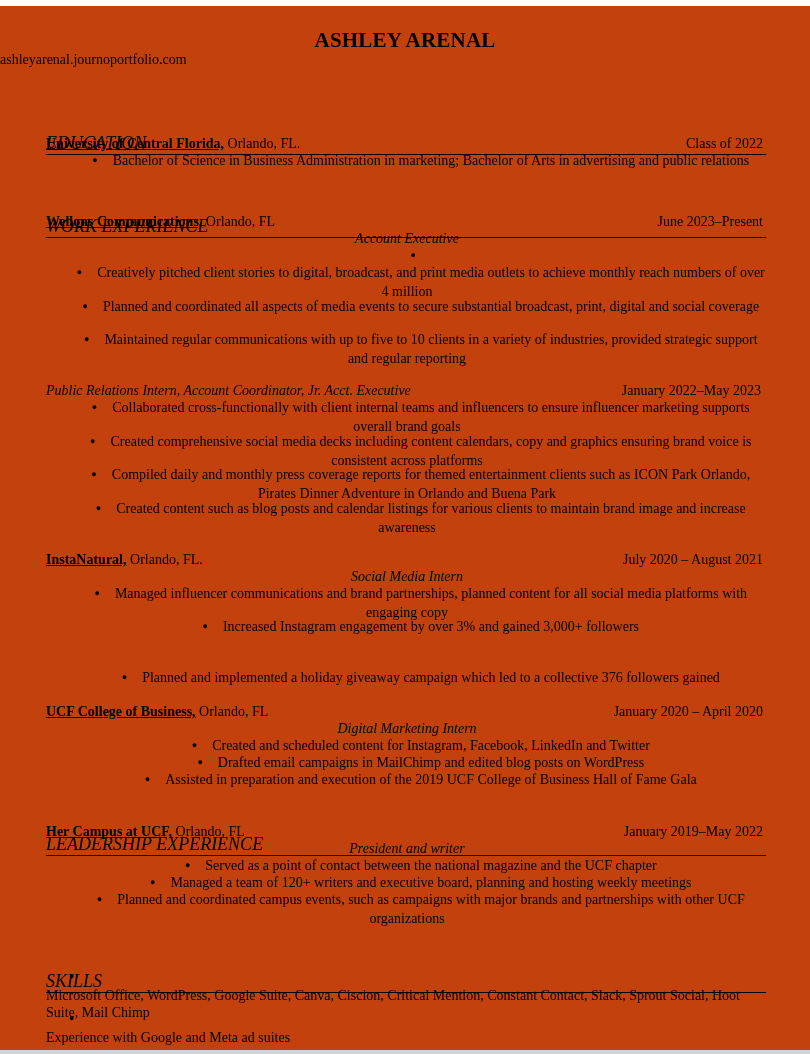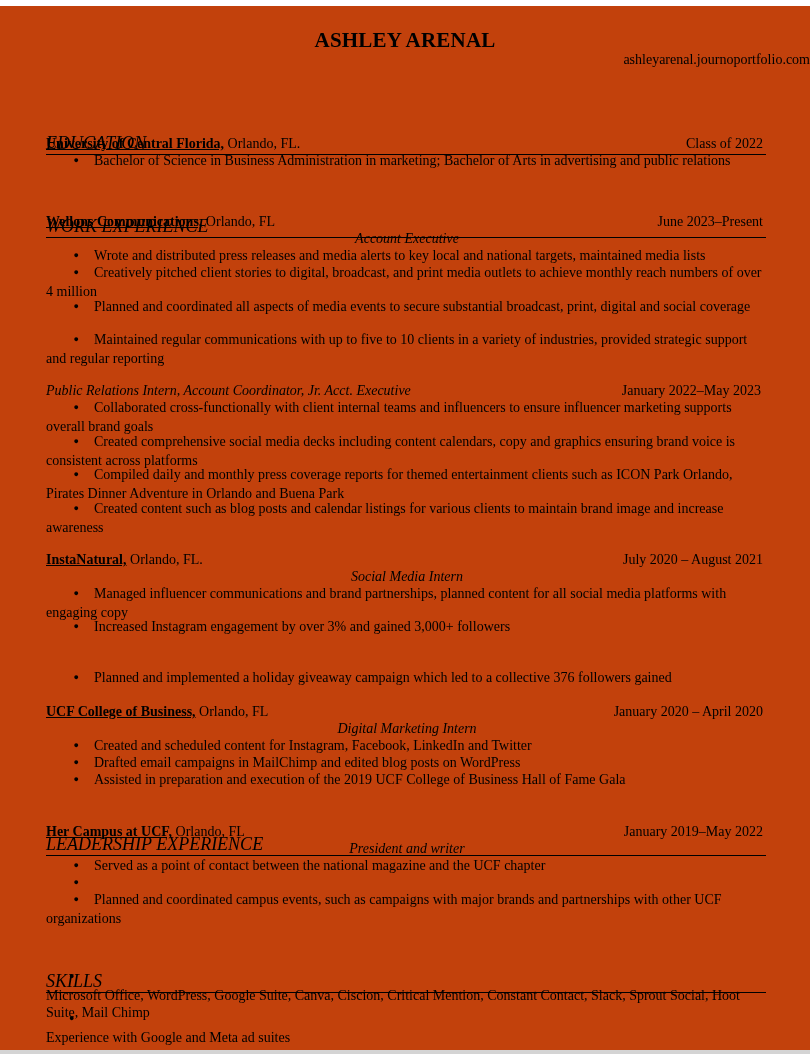--- a/index.html
+++ b/index.html
@@ -2,29 +2,29 @@
 <html><head>
 <meta charset="utf-8">
 <style>
   html, body { margin: 0; padding: 0; background: #ffffff; }
   body { width: 810px; height: 1054px; position: relative; overflow: hidden;
          font-family: "Liberation Serif", serif; color: #000; font-size: 14px; }
   .page { position: absolute; left: 0; top: 6px; width: 810px; height: 1050px; background:#c2410c; }
   .bottom-bar { position: absolute; left: 0; top: 1050px; width: 810px; height: 4px; background: #d4d4d4; }
   .name { position: absolute; top: 22px; left: 0; width: 810px; text-align: center;
           font-weight: bold; font-size: 21px; letter-spacing: 0.2px; }
-  .url { position: absolute; top: 46px; left: 0; width: 810px; text-align: right; font-size: 14px; }
+  .url { position: absolute; top: 46px; left: 0; width: 810px; text-align: left; font-size: 14px; }
   .sec { position: absolute; left: 46px; width: 720px; font-style: italic; font-size: 18px;
          border-bottom: 1.5px solid #000; padding-bottom: 2px; line-height: 17px; margin-top: 32px; }
   .row { position: absolute; left: 46px; width: 717px; display: flex; justify-content: space-between;
          line-height: 17px; font-size: 14px; }
   .b { font-weight: bold; text-decoration: underline; }
   .it { font-style: italic; }
   .line { position: absolute; left: 46px; width: 722px; line-height: 17px; font-size: 14px; text-align: center; }
-  .bl { position: absolute; left: 46px; width: 722px; line-height: 17px; font-size: 14px; }
+  .bl { position: absolute; left: 46px; width: 722px; line-height: 17px; font-size: 14px; text-align: center; }
   .bl .dot { display: inline-block; width: 48px; text-align: right; padding-right: 0; }
   .bl .dot::before { content: "●"; font-size: 9px; position: relative; top: -2px; margin-right: 15px; }
   .skill { position: absolute; left: 46px; width: 722px; line-height: 17px; display: flex; flex-direction: column; }
   .skill .dot { width: 48px; flex: none; text-align: left; padding-left: 23px; box-sizing: border-box; }
   .skill .dot::before { content: "●"; font-size: 9px; position: relative; top: -2px; }
   .skill .txt { flex: 1; }
 </style>
 </head>
 <body>
 
@@ -39,21 +39,21 @@
   </div>
   <div class="bl" style="top:146px"><span class="dot"></span><span>Bachelor of Science in Business Administration in marketing; Bachelor of Arts in advertising and public relations</span></div>
 
   <div class="sec" style="top:180px">WORK EXPERIENCE</div>
 
   <div class="row" style="top:207px">
     <span><span class="b">Wellons Communications,</span><span> Orlando, FL</span></span>
     <span>June 2023–Present</span>
   </div>
   <div class="line it" style="top:224px">Account Executive</div>
-  <div class="bl" style="top:241px"><span class="dot"></span><span>Wrote and distributed press releases and media alerts to key local and national targets, maintained media lists</span></div>
+  <div class="bl" style="top:241px"><span class="dot"></span></div>
   <div class="bl" style="top:258px"><span class="dot"></span><span>Creatively pitched client stories to digital, broadcast, and print media outlets to achieve monthly reach numbers of over 4 million</span></div>
   <div class="bl" style="top:292px"><span class="dot"></span><span>Planned and coordinated all aspects of media events to secure substantial broadcast, print, digital and social coverage</span></div>
   <div class="bl" style="top:325px"><span class="dot"></span><span>Maintained regular communications with up to five to 10 clients in a variety of industries, provided strategic support and regular reporting</span></div>
 
   <div class="row" style="top:376px">
     <span class="it">Public Relations Intern, Account Coordinator, Jr. Acct. Executive</span>
     <span style="padding-right:2px">January 2022–May 2023</span>
   </div>
   <div class="bl" style="top:427px"><span class="dot"></span><span>Created comprehensive social media decks including content calendars, copy and graphics ensuring brand voice is consistent across platforms</span></div>
   <div class="bl" style="top:393px"><span class="dot"></span><span>Collaborated cross-functionally with client internal teams and influencers to ensure influencer marketing supports overall brand goals</span></div>
@@ -78,21 +78,21 @@
   <div class="bl" style="top:748px"><span class="dot"></span><span>Drafted email campaigns in MailChimp and edited blog posts on WordPress</span></div>
   <div class="bl" style="top:765px"><span class="dot"></span><span>Assisted in preparation and execution of the 2019 UCF College of Business Hall of Fame Gala</span></div>
 
   <div class="sec" style="top:798px">LEADERSHIP EXPERIENCE</div>
   <div class="row" style="top:817px">
     <span><span class="b">Her Campus at UCF,</span><span> Orlando, FL</span></span>
     <span>January 2019–May 2022</span>
   </div>
   <div class="line it" style="top:834px">President and writer</div>
   <div class="bl" style="top:851px"><span class="dot"></span><span>Served as a point of contact between the national magazine and the UCF chapter</span></div>
-  <div class="bl" style="top:868px"><span class="dot"></span></div>
+  <div class="bl" style="top:868px"><span class="dot"></span><span>Managed a team of 120+ writers and executive board, planning and hosting weekly meetings</span></div>
   <div class="bl" style="top:885px"><span class="dot"></span><span>Planned and coordinated campus events, such as campaigns with major brands and partnerships with other UCF organizations</span></div>
 
   <div class="sec" style="top:935px">SKILLS</div>
   <div class="skill" style="top:962px">
       <span class="dot"></span>
       <span class="txt">Microsoft Office, WordPress, Google Suite, Canva, Ciscion, Critical Mention, Constant Contact, Slack, Sprout Social, Hoot Suite, Mail Chimp</span>
     </div>
   <div class="skill" style="top:1004px">
       <span class="dot"></span>
       <span class="txt">Experience with Google and Meta ad suites</span>

